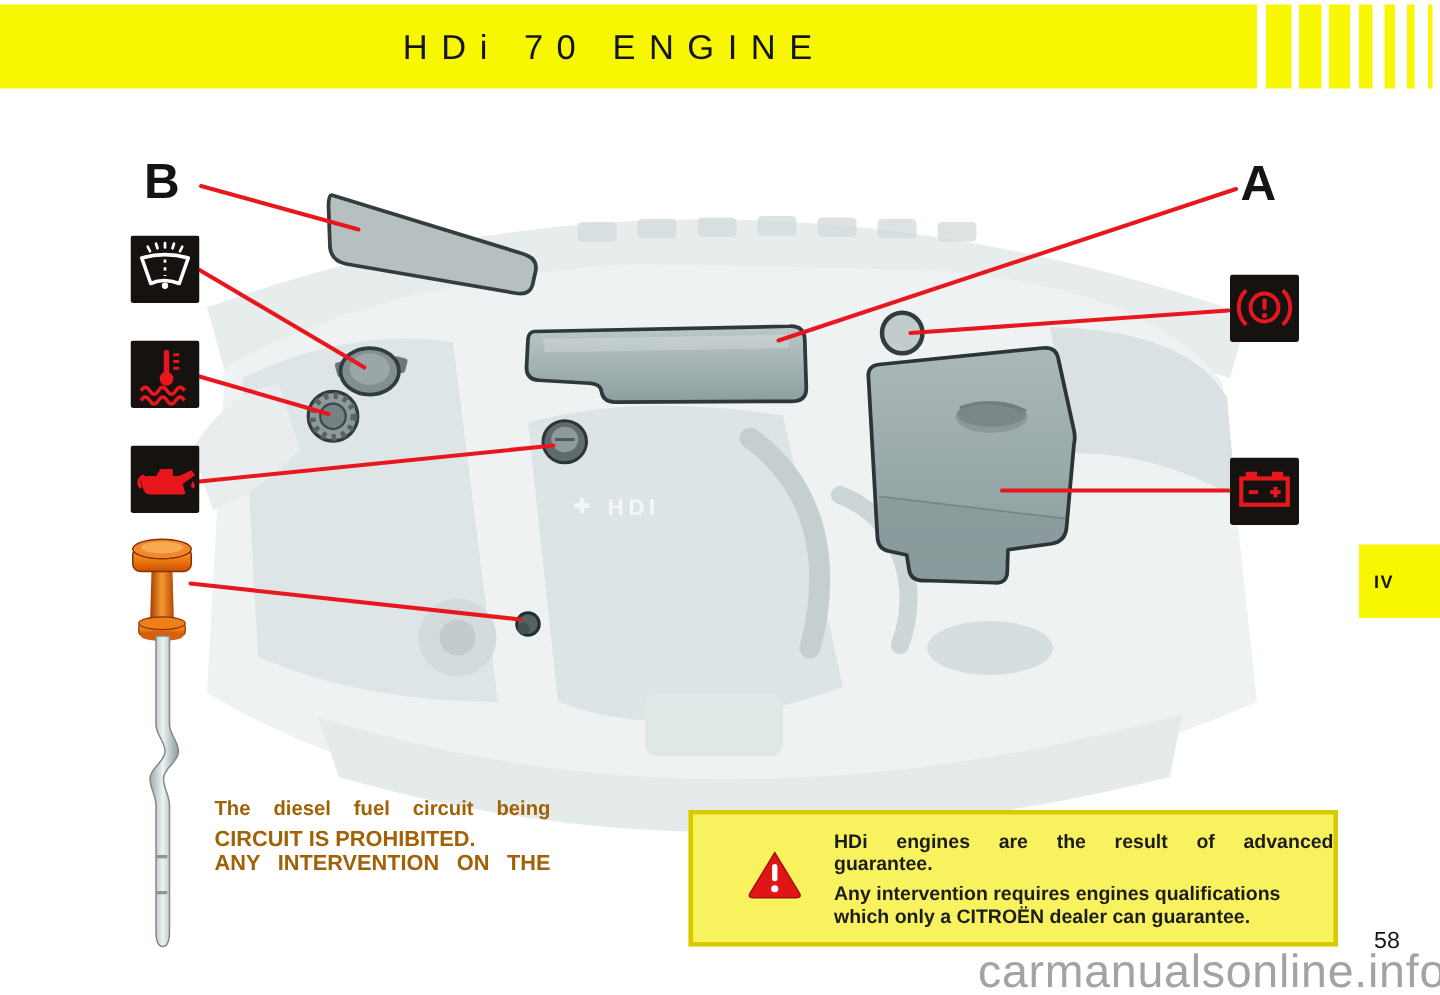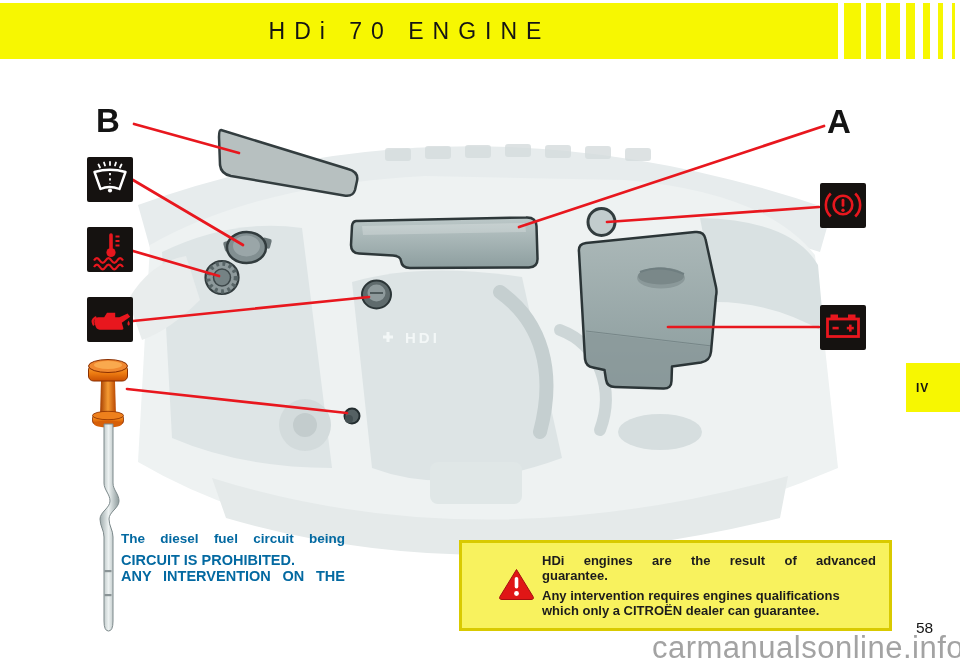--- a/index.html
+++ b/index.html
@@ -25,31 +25,31 @@
 
   
   .callout{position:absolute;font-weight:bold;font-size:33px;color:#141414;line-height:1;}
   .cb{left:96px;top:104px;} .ca{left:827px;top:105px;}
   .icon{position:absolute;width:46px;height:45px;}
   .ic-washer{left:87px;top:157px;} .ic-coolant{left:87px;top:227px;} .ic-oil{left:87px;top:297px;}
   .ic-brake{left:820px;top:183px;} .ic-battery{left:820px;top:305px;}
   .icon svg{display:block;}
 
   
-  .fuel-text{position:absolute;left:121px;top:531px;width:224px;color:#0369a1;font-weight:bold;}
+  .fuel-text{position:absolute;left:143px;top:531px;width:224px;color:#a16207;font-weight:bold;}
   .fuel-text .l{font-size:13.5px;line-height:15.5px;}
   .fuel-text .big{font-size:14.5px;line-height:16px;}
   .jl{text-align:justify;text-align-last:justify;}
   .pgap{height:5px;}
 
   
   .warnbox{position:absolute;left:459px;top:540px;width:433px;height:91px;background:#f8f25e;
         border:3px solid #d9ca00;box-sizing:border-box;display:flex;align-items:center;}
   .warnbox .tri{margin-left:36px;width:37px;flex:0 0 auto;}
-  .warnbox .txt{margin-left:7px;width:334px;font-weight:bold;font-size:13px;
+  .warnbox .txt{margin-left:21px;width:334px;font-weight:bold;font-size:13px;
         line-height:15px;color:#1c1c1c;}
 
   
   .pagenum{position:absolute;left:916px;top:619px;font-size:15.5px;font-weight:500;color:#161616;}
   .watermark{position:absolute;right:-4px;top:630px;font-size:31px;color:#a3a3a3;
         letter-spacing:.5px;white-space:nowrap;}
 </style>
 </head>
 <body>
 

